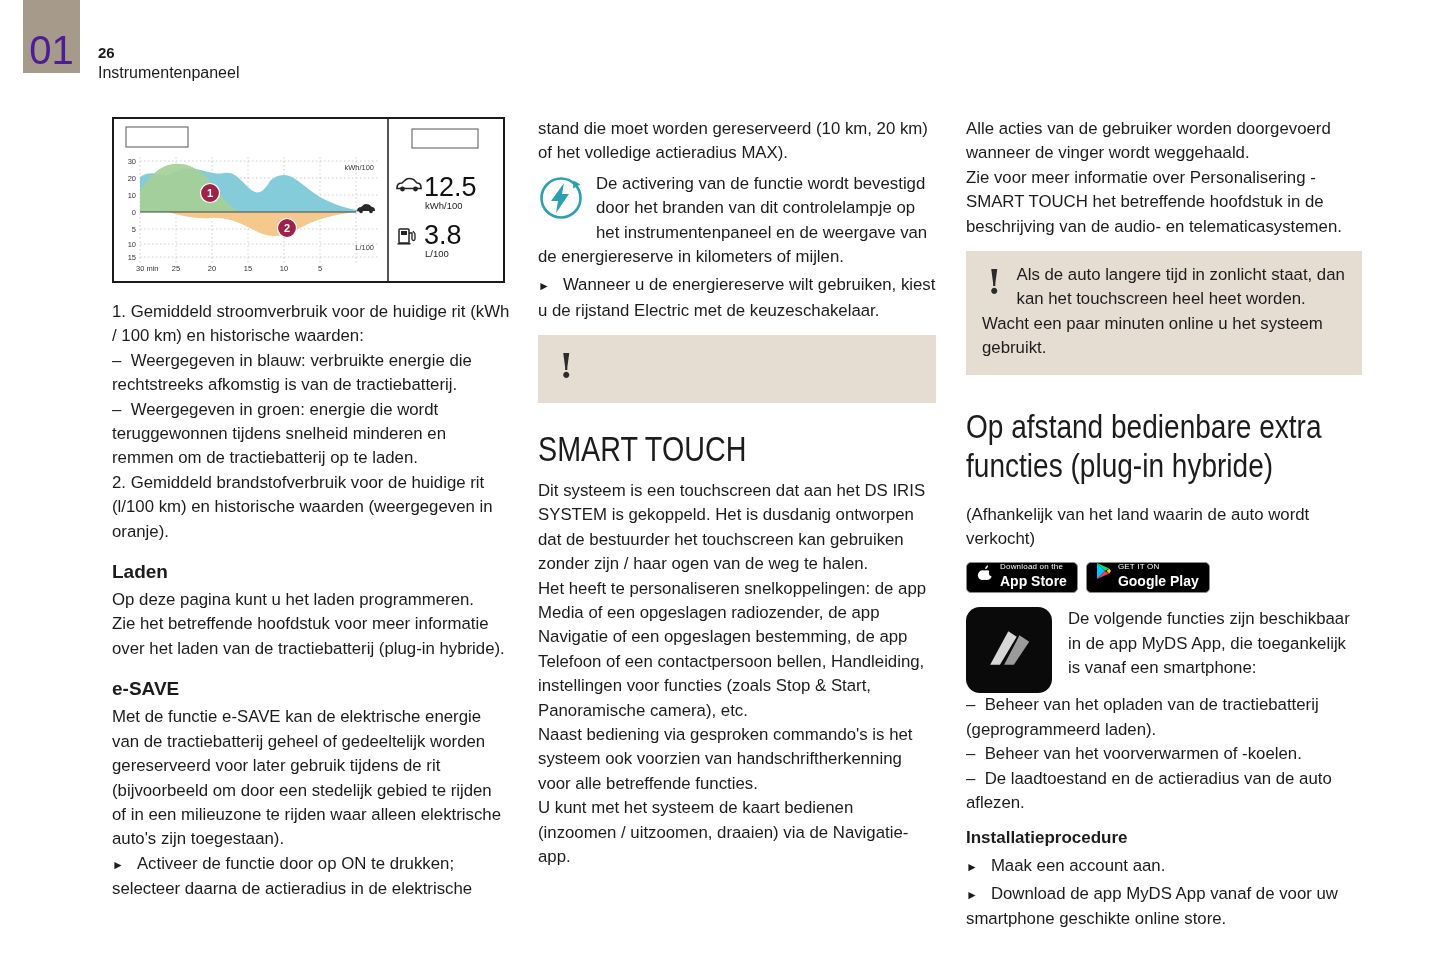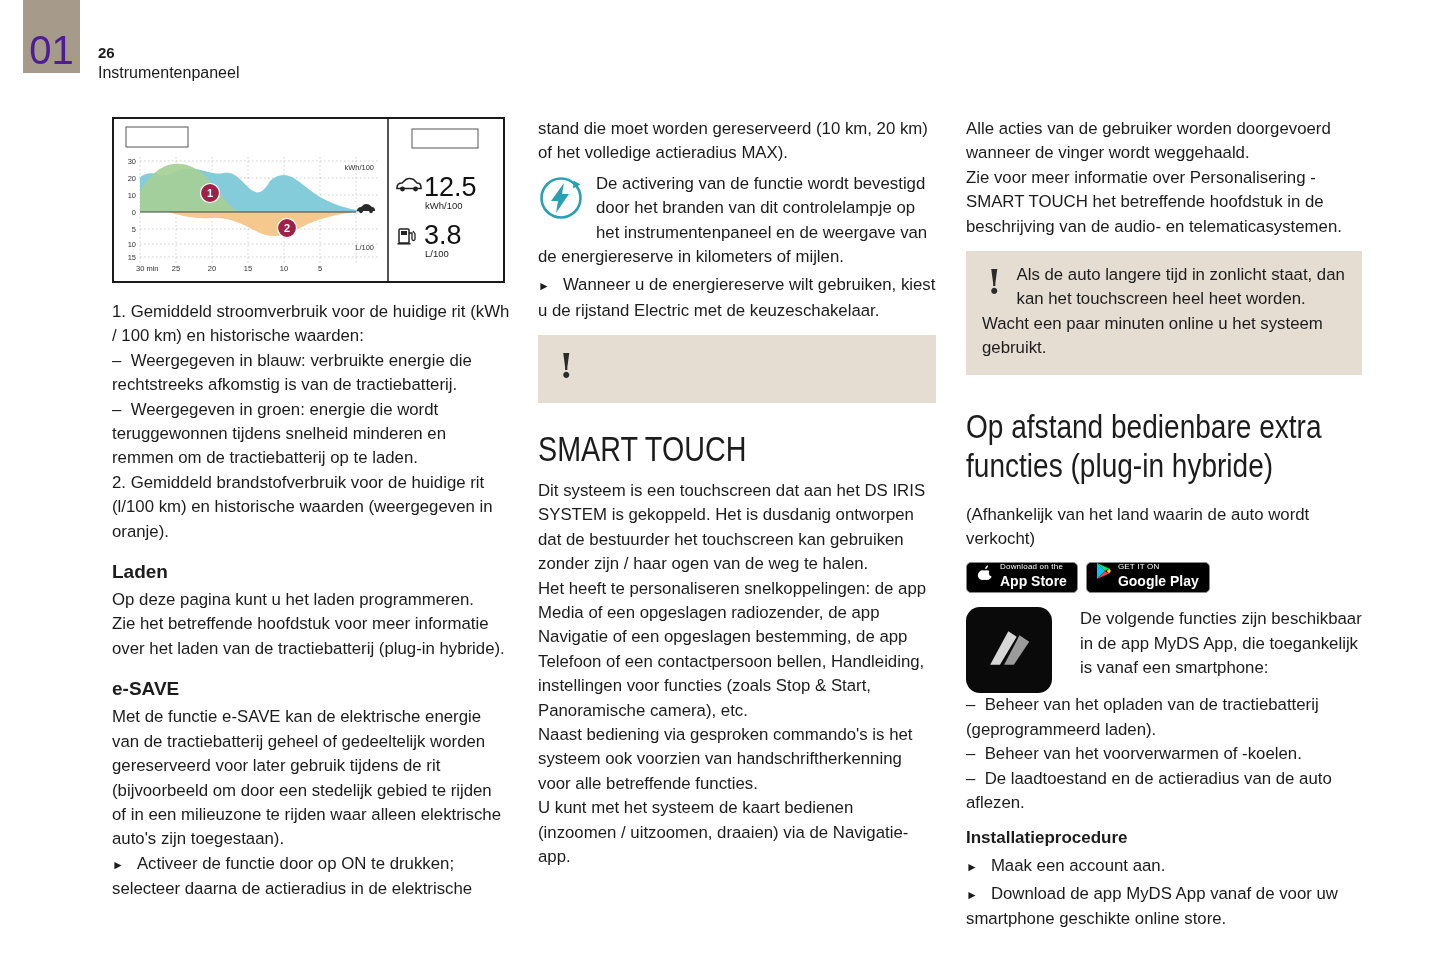--- a/index.html
+++ b/index.html
@@ -55,21 +55,21 @@
 
   .badges { display: flex; gap: 8px; margin: 11px 0 0; }
   .badge {
     height: 31px; background: #000; border: 1px solid #8a8a8a; border-radius: 5px;
     color: #fff; display: flex; align-items: flex-start; padding: 0 10px; gap: 7px;
   }
   .badge .lines { display: flex; flex-direction: column; line-height: 1; }
   .badge .small { font-size: 8px; letter-spacing: 0.2px; }
   .badge .big { font-size: 14px; font-weight: bold; margin-top: 3px; }
 
-  .ds-row { display: flex; gap: 28px; margin: 14px 0 0; }
+  .ds-row { display: flex; gap: 16px; margin: 14px 0 0; }
   .ds-tile {
     width: 86px; height: 86px; background: #0a0a0a; border-radius: 14px; flex: none;
     display: flex; align-items: center; justify-content: center;
   }
   .ds-row .t { flex: 1; }
 
   .features { }
   h4.install { font-size: 17px; font-weight: bold; margin: 12px 0 6px; }
   .step { margin-bottom: 3px; }
 </style>

